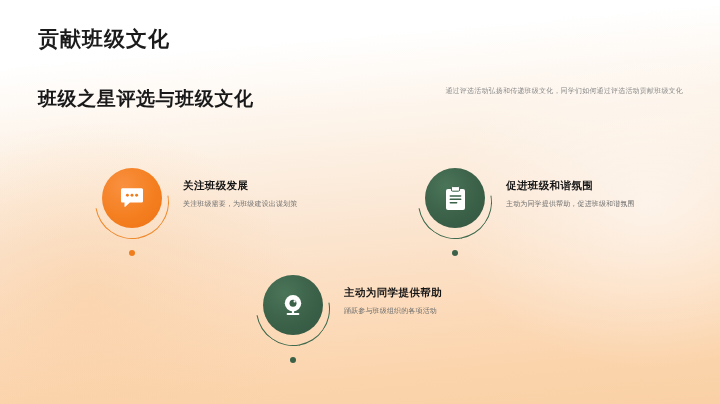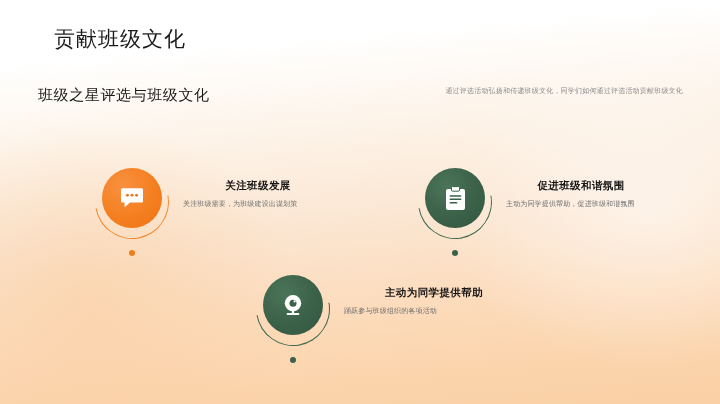--- a/index.html
+++ b/index.html
@@ -47,32 +47,31 @@
     background: radial-gradient(ellipse at center, rgba(255,255,255,0.55) 0%, rgba(255,255,255,0.0) 70%);
     pointer-events: none;
   }
 
   
   #page-title {
     position: absolute;
     left: 38px;
     top: 25px;
     font-size: 21px;
-    font-weight: normal;
+    font-weight: bold;
     color: #1b1b1b;
     letter-spacing: 1px;
     white-space: nowrap;
-    margin-left: 16px;
   }
   #section-subtitle {
     position: absolute;
     left: 38px;
     top: 86px;
-    font-size: 15px;
-    font-weight: normal;
+    font-size: 19px;
+    font-weight: bold;
     color: #191919;
     letter-spacing: 0.6px;
     white-space: nowrap;
   }
   #intro-text {
     position: absolute;
     right: 37px;
     top: 85px;
     width: 252px;
     text-align: right;
@@ -146,21 +145,20 @@
     position: absolute;
     top: 14px;
   }
   .ftitle {
     font-size: 10.5px;
     font-weight: bold;
     color: #151515;
     letter-spacing: 0.4px;
     white-space: nowrap;
     margin-bottom: 5px;
-    text-align: center;
   }
   .fdesc {
     font-size: 7px;
     line-height: 12px;
     color: #6e6e6e;
     letter-spacing: 0.15px;
   }
 
   
   #feature-1 { left: 95px;  top: 165px; }

